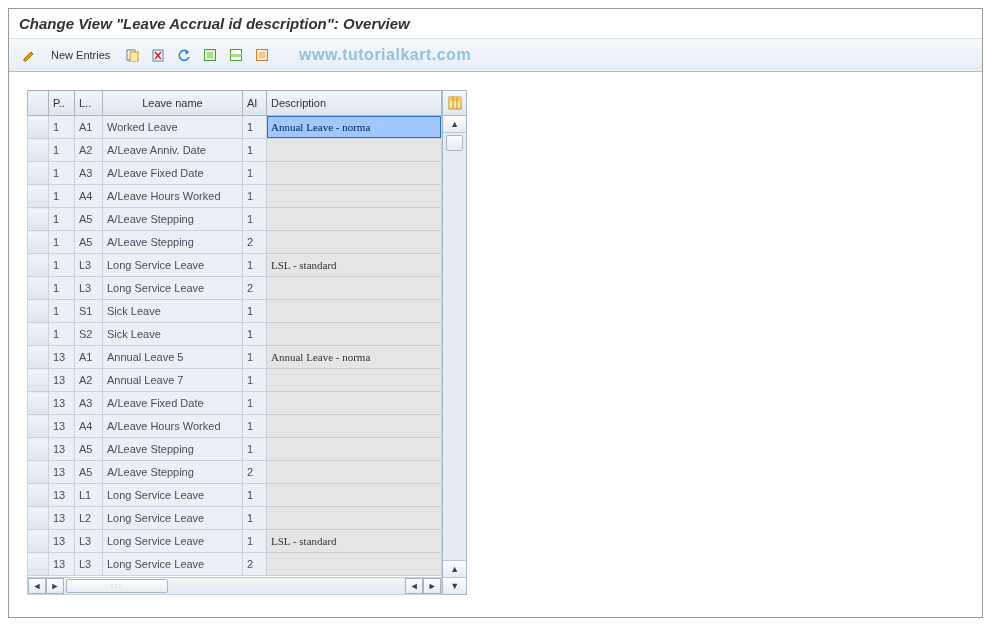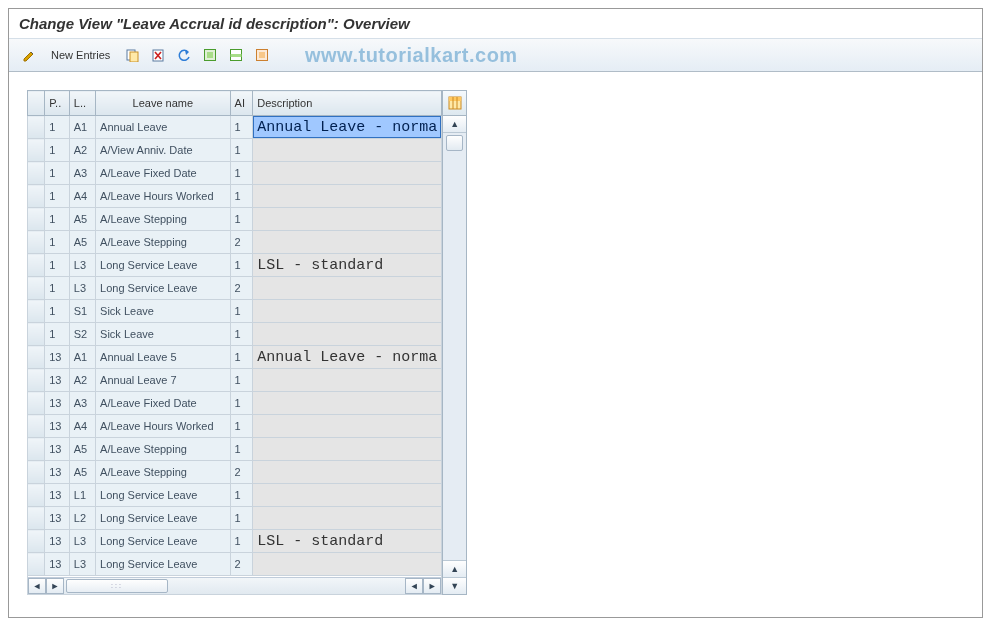--- a/index.html
+++ b/index.html
@@ -46,23 +46,23 @@
   .newentries {
     padding: 0 8px;
     font-size: 11px;
     color: #333;
     height: 20px;
     display: inline-flex;
     align-items: center;
   }
   .watermark {
     position: absolute;
-    left: 296px;
+    left: 290px;
     color: rgba(112,170,210,0.7);
-    font-size: 20px;
+    font-size: 16px;
     font-weight: bold;
     letter-spacing: 0.5px;
   }
   .tablewrap {
     margin: 18px 0 0 18px;
     display: flex;
     width: 440px;
   }
   .table {
     border: 1px solid #98a8b6;
@@ -86,22 +86,22 @@
     height: 18px;
     white-space: nowrap;
   }
   .table .rowhead {
     background: linear-gradient(#f0f5f9,#dbe6ee);
     width: 14px;
   }
   .cell-ro { background: #e9f1f6; color:#405060;}
   .cell-ed { background: #e5e5e5;}
   .desc {
-    font-family: Liberation Mono, monospace;
-    font-size: 15px;
+    font-family: Liberation Serif, serif;
+    font-size: 11px;
     color: #333;
   }
   .desc.sel {
     background: #a0c8ff;
     color: #002050;
     box-shadow: inset 0 0 0 1px #3070c0;
   }
   th.corner{width:14px;}
   th.cP{width:18px;}
   th.cL{width:20px;}
@@ -233,29 +233,29 @@
           <th class="cN">Leave name</th>
           <th class="cA">AI</th>
           <th class="cD">Description</th>
         </tr>
       </thead>
       <tbody id="tbody">
           <tr>
             <td class="rowhead"></td>
             <td class="cell-ro">1</td>
             <td class="cell-ro">A1</td>
-            <td class="cell-ro">Annual Leave</td>
+            <td class="cell-ro">Worked Leave</td>
             <td class="cell-ro">1</td>
             <td class="cell-ed desc sel">Annual Leave - norma</td>
           </tr>
           <tr>
             <td class="rowhead"></td>
             <td class="cell-ro">1</td>
             <td class="cell-ro">A2</td>
-            <td class="cell-ro">A/View Anniv. Date</td>
+            <td class="cell-ro">A/Leave Anniv. Date</td>
             <td class="cell-ro">1</td>
             <td class="cell-ed desc"></td>
           </tr>
           <tr>
             <td class="rowhead"></td>
             <td class="cell-ro">1</td>
             <td class="cell-ro">A3</td>
             <td class="cell-ro">A/Leave Fixed Date</td>
             <td class="cell-ro">1</td>
             <td class="cell-ed desc"></td>

